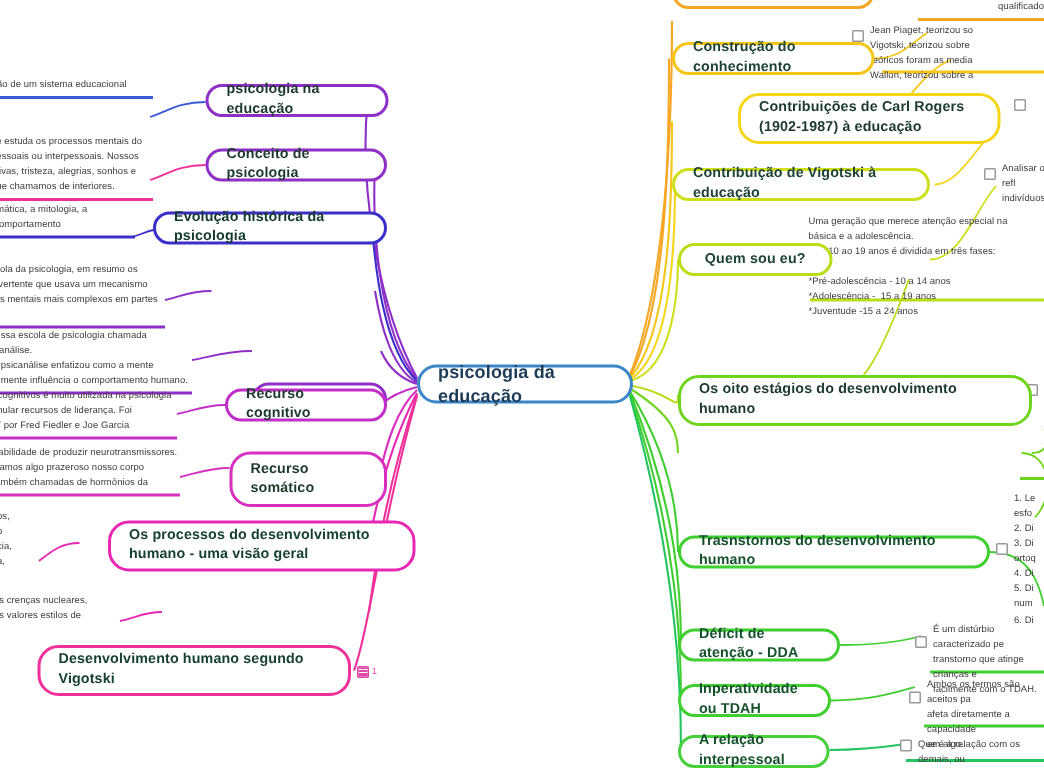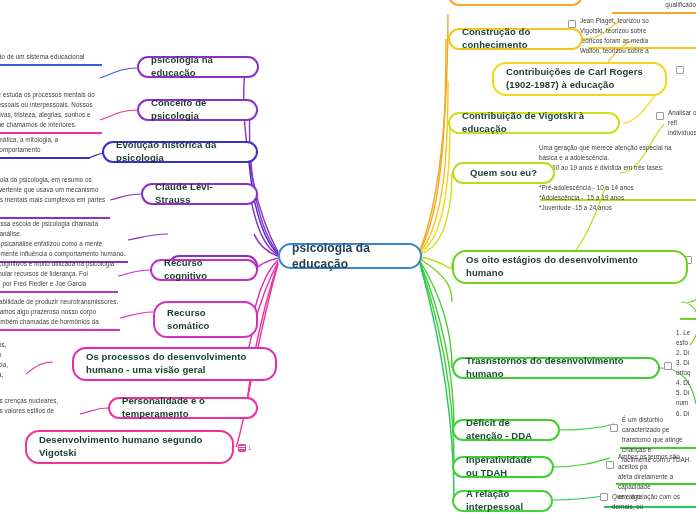--- a/index.html
+++ b/index.html
@@ -150,31 +150,29 @@
   </svg>
 
   <div class="node center" style="left:278px;top:243px;width:144px;height:26px;">psicologia da educação</div>
 
   <div class="node purple" style="left:137px;top:56px;width:122px;height:22px;justify-content:center;">psicologia na educação</div>
 
   <div class="node purple" style="left:137px;top:99px;width:121px;height:22px;justify-content:center;">Conceito de psicologia</div>
 
   <div class="node indigo" style="left:102px;top:141px;width:156px;height:22px;justify-content:center;">Evolução histórica da psicologia</div>
 
-  <div class="node purple" style="left:141px;top:183px;width:117px;height:22px;justify-content:center;">Claude Lévi- Strauss</div>
 
   <div class="node purple" style="left:168px;top:223px;width:90px;height:22px;justify-content:center;margin-top:32px;">Psicanálise</div>
 
   <div class="node" style="left:150px;top:259px;width:108px;height:22px;justify-content:center;border-color:#c22fc8;">Recurso cognitivo</div>
 
   <div class="node" style="left:153px;top:301px;width:105px;height:37px;justify-content:center;border-color:#d82fc0;">Recurso somático</div>
 
   <div class="node magenta" style="left:53px;top:347px;width:205px;height:34px;margin-left:19px;">Os processos do desenvolvimento humano - uma visão geral</div>
 
-  <div class="node pink" style="left:108px;top:397px;width:150px;height:22px;justify-content:center;">Personalidade e o temperamento</div>
 
   <div class="node pink" style="left:25px;top:430px;width:209px;height:34px;">Desenvolvimento humano segundo Vigotski</div>
 
   <div class="badge" style="left:238px;top:444px;">
     <span class="glyph"></span>
     <span>1</span>
   </div>
 
   <div class="noteblock" style="left:-2px;top:52px;width:104px;">
     <div class="txt">ão de um sistema educacional</div>

